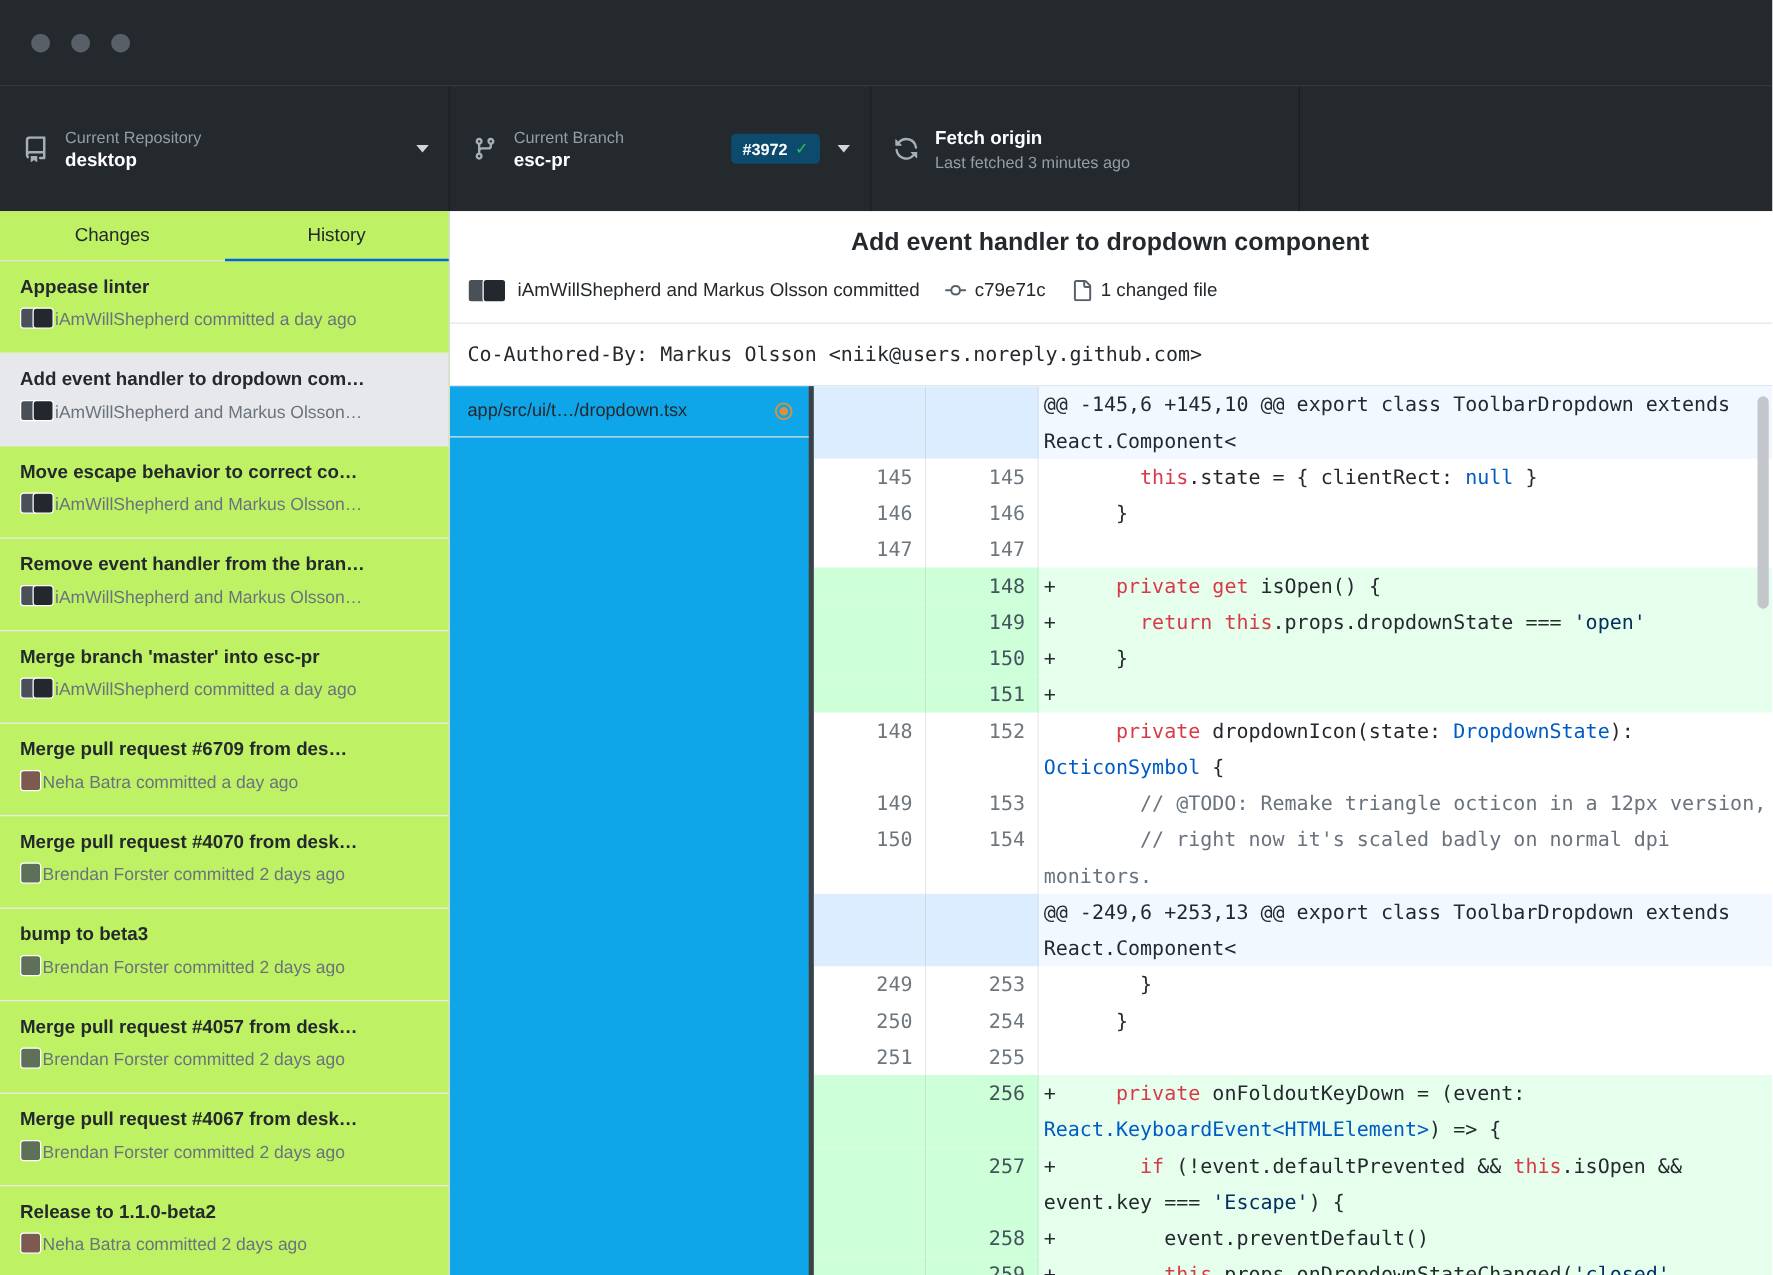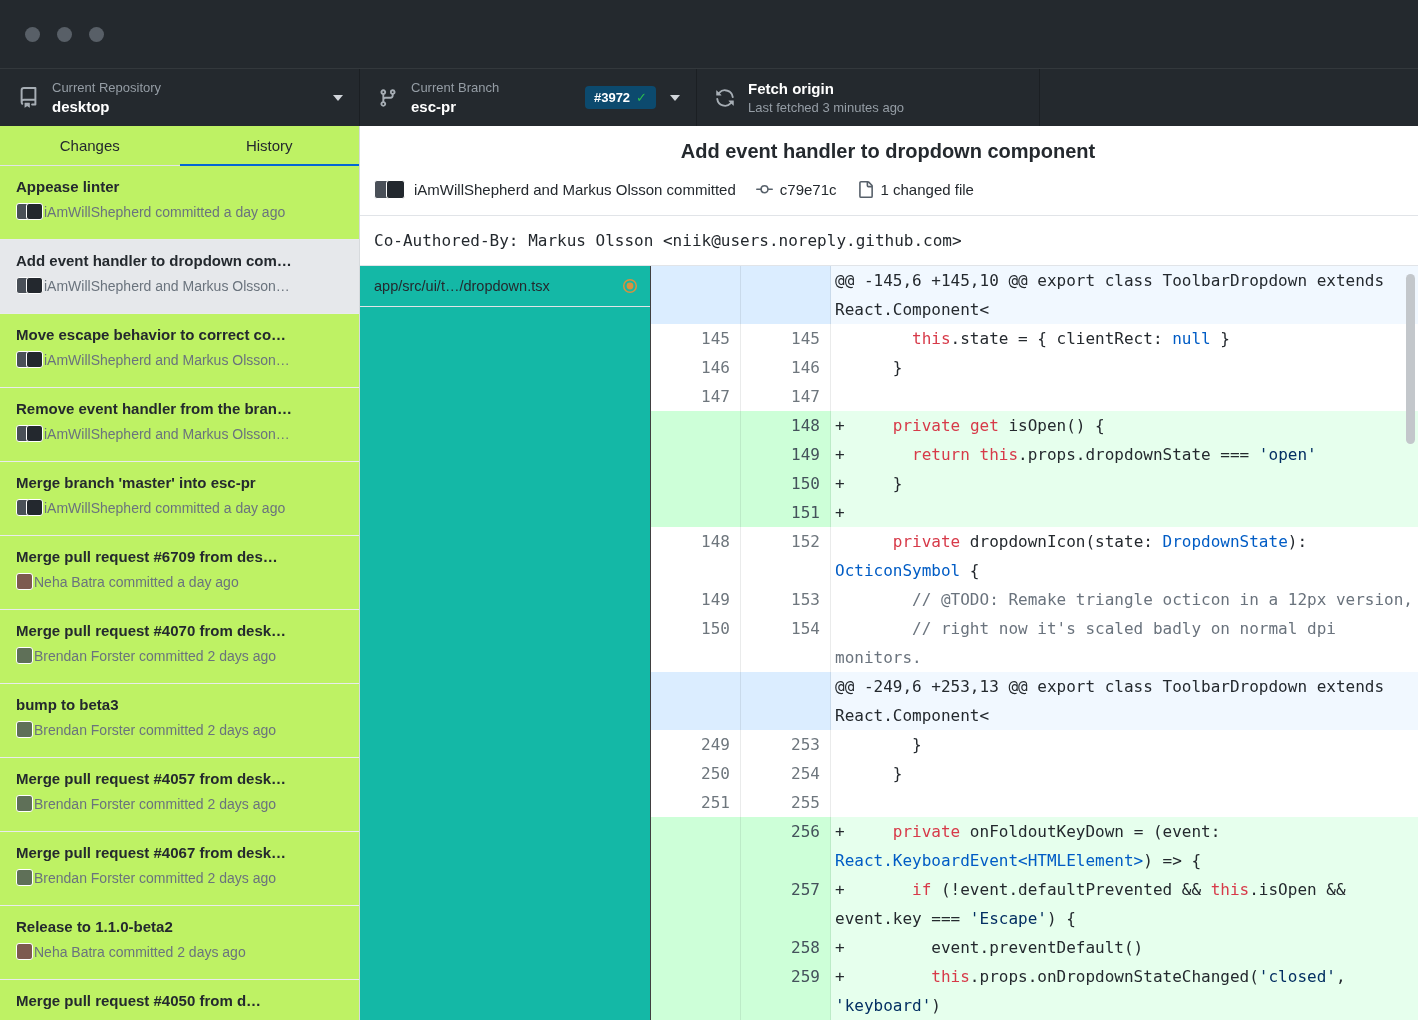--- a/index.html
+++ b/index.html
@@ -6,21 +6,21 @@
   html,body { width:1418px; height:1020px; overflow:hidden;
     font-family:"Liberation Sans","DejaVu Sans",sans-serif; background:#fff; color:#24292e; }
   .window { width:1418px; height:1020px; display:flex; flex-direction:column; }
 
   
   .titlebar { height:68px; flex:none; background:#24292e; display:flex; align-items:center; padding-left:25px; }
   .traffic { display:flex; gap:17px; }
   .traffic .dot { width:15px; height:15px; border-radius:50%; background:#585f67; }
 
   
-  .toolbar { height:58px; flex:none; background:#24292e; display:flex; border-top:1px solid rgba(255,255,255,0.07); }
+  .toolbar { height:101px; flex:none; background:#24292e; display:flex; border-top:1px solid rgba(255,255,255,0.07); }
   .tb-section { display:flex; align-items:center; padding:0 16px 0 18px; border-right:1px solid #1b1f23; cursor:pointer; }
   .tb-section.repo { width:360px; }
   .tb-section.branch { width:337px; }
   .tb-section.fetch { width:343px; }
   .tb-icon { flex:none; margin-right:13px; color:#a7aeb5; display:flex; }
   .tb-text { display:flex; flex-direction:column; gap:3px; min-width:0; }
   .tb-label { font-size:13px; color:#959da5; white-space:nowrap; }
   .tb-value { font-size:15px; font-weight:700; color:#fff; white-space:nowrap; }
   .badge { margin-left:auto; background:#0c4a6e; border-radius:4px; padding:4px 9px; display:flex; align-items:center; gap:6px;
            color:#fff; font-size:13px; font-weight:700; }
@@ -56,21 +56,21 @@
   .commit-header h1 { font-size:20px; font-weight:700; color:#24292e; margin-bottom:12px; }
   .byline { display:flex; align-items:center; font-size:15px; color:#24292e; height:28px; }
   .byline .avatars { margin-right:9px; }
   .byline .avatar { width:19px; height:19px; }
   .byline-group { display:flex; align-items:center; margin-left:20px; gap:7px; color:#24292e; }
   .byline-icon { color:#57606a; display:flex; }
   .commit-desc { flex:none; padding:15px 16px 15px 14px; border-bottom:1px solid #e1e4e8;
     font-family:"DejaVu Sans Mono","Liberation Mono",monospace; font-size:16px; color:#24292e; }
 
   .diff-wrap { flex:1; min-height:0; display:flex; }
-  .file-panel { width:291px; flex:none; border-right:1px solid #404040; background:#14b8a6; }
+  .file-panel { width:291px; flex:none; border-right:4px solid #404040; background:#0ea5e9; }
   .file-row { height:41px; display:flex; align-items:center; justify-content:space-between;
     padding:0 12px 0 14px; border-bottom:1px solid #e1e4e8; font-size:14.5px; color:#24292e; cursor:pointer; }
   .file-path { white-space:nowrap; overflow:hidden; text-overflow:ellipsis; }
 
   .diff { flex:1; min-width:0; position:relative; overflow:hidden;
     font-family:"DejaVu Sans Mono","Liberation Mono",monospace; font-size:16px; line-height:29px; }
   .drow { display:flex; align-items:stretch; }
   .dnum { width:90px; flex:none; text-align:right; padding-right:10px; color:#6e767d;
           border-right:1px solid rgba(27,31,35,0.09); }
   .dcontent { flex:1; min-width:0; padding-left:4px; white-space:pre-wrap; overflow-wrap:break-word; color:#24292e; }

